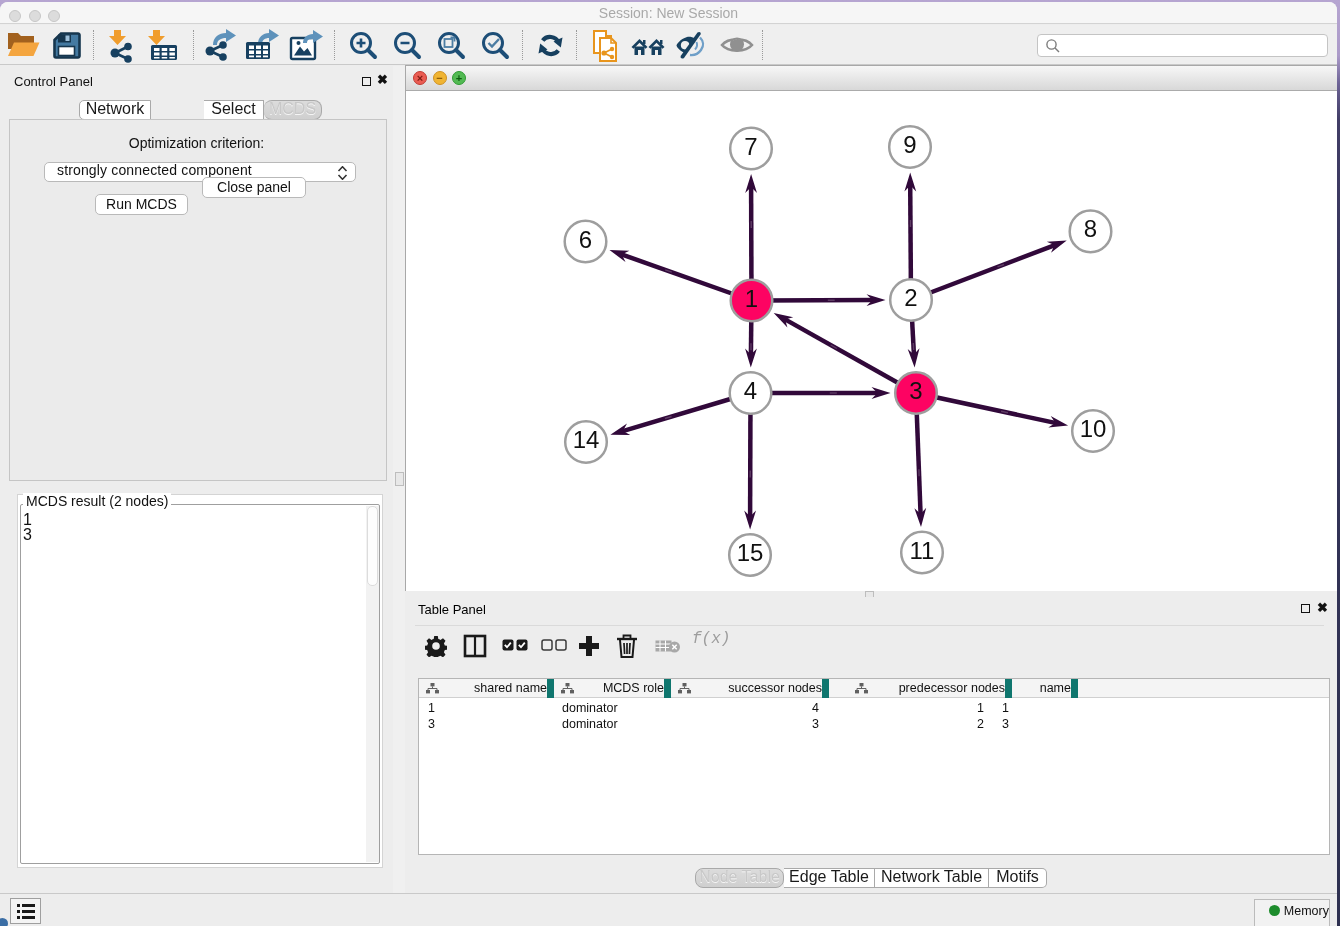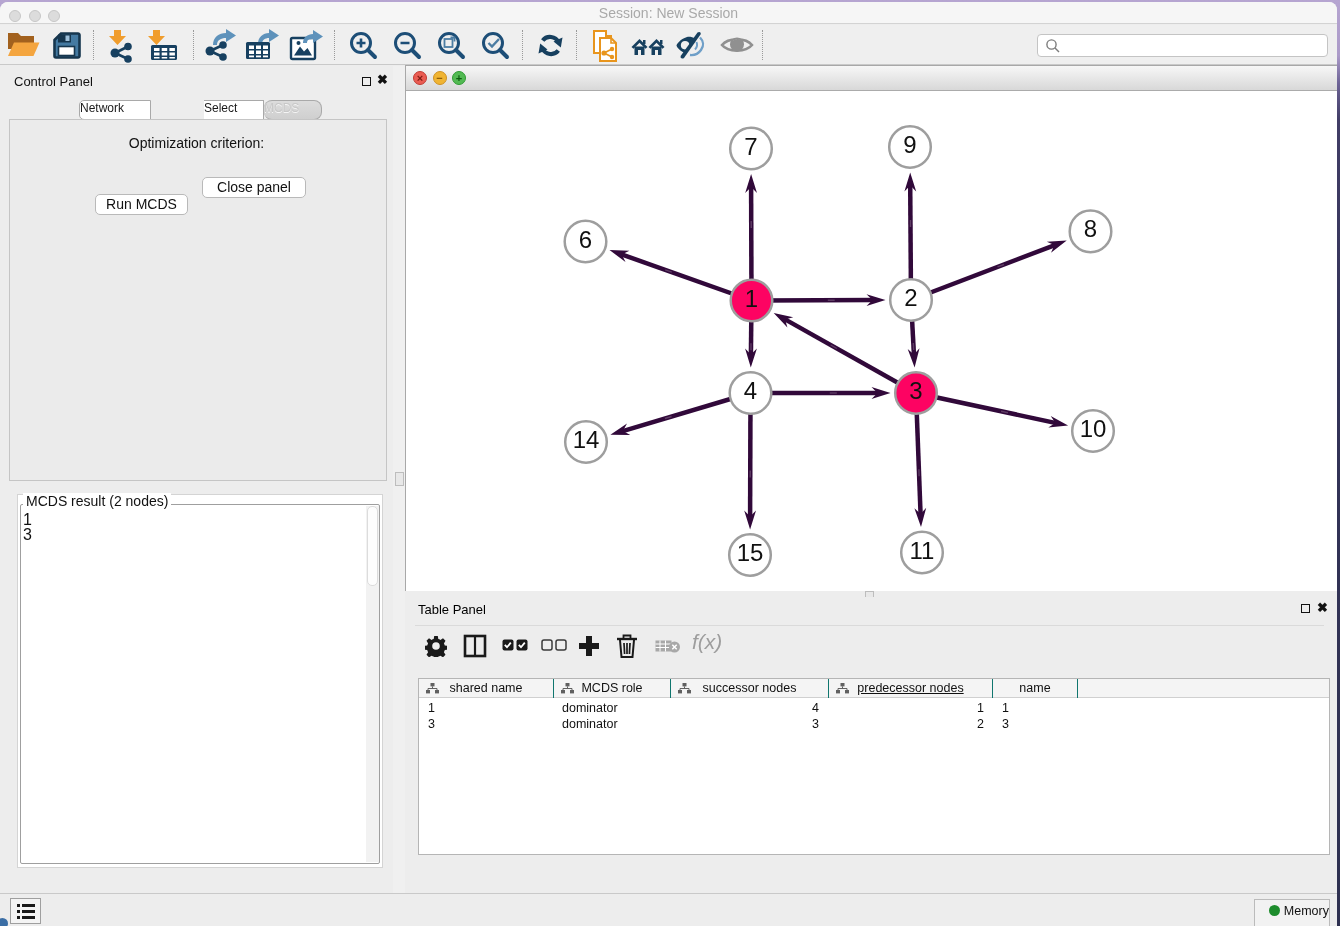--- a/index.html
+++ b/index.html
@@ -15,21 +15,21 @@
 #toolbar { position:absolute; left:0; top:23px; width:100%; height:40px; background:#efefef; border-bottom:1px solid #c9c9c9; }
 .tbsep { position:absolute; top:5px; height:30px; width:0; border-left:1px dotted #9a9a9a; }
 .tbi { position:absolute; top:4px; }
 #search { position:absolute; left:1037px; top:9px; width:291px; height:23px; background:#fff; border:1px solid #c4c4c4; border-radius:4px; }
 
 #cpanel { position:absolute; left:0; top:64px; width:393px; height:827px; background:#ededed; }
 #cpanel .hdr { position:absolute; left:14px; top:8px; font-size:13px; color:#111; }
 .floatsq { position:absolute; width:9px; height:9px; border:1.5px solid #111; background:transparent; }
 .closex { position:absolute; font-size:13px; font-weight:bold; color:#111; }
 .tabs { position:absolute; display:flex; }
-.tab { height:20px; line-height:15.5px; background:#fff; border:1px solid #a9a9a9; border-left:none; font-size:12px; color:#1a1a1a; text-align:left; }
+.tab { height:20px; line-height:15.5px; background:#fff; border:1px solid #a9a9a9; border-left:none; font-size:16px; color:#1a1a1a; text-align:center; }
 .tab.first { border-left:1px solid #a9a9a9; border-radius:5px 0 0 5px; }
 .tab.last { border-radius:0 5px 5px 0; }
 .tab.selgray { background:linear-gradient(#dcdcdc,#cfcfcf); color:#c8c8c8; text-shadow:0 1px 0 #f5f5f5;border-radius:8px; }
 #cptabs { left:79px; top:34px; }
 #cpcontent { position:absolute; left:9px; top:53px; width:378px; height:362px; background:#ebebeb; border:1px solid #c5c5c5; }
 #optlabel { position:absolute; left:0; top:69px; width:100%; text-align:center; font-size:14px; color:#111; }
 #dropdown { position:absolute; left:44px; top:96px; width:312px; height:20px; background:#fff; border:1px solid #b9b9b9; border-radius:5px; font-size:14px; letter-spacing:0.15px; color:#111; line-height:15px; padding-left:12px; }
 .btn { position:absolute; height:21px; background:#fff; border:1px solid #b9b9b9; border-radius:5px; font-size:14px; color:#111; text-align:center; line-height:18px; }
 
 #grp { position:absolute; left:17px; top:428px; width:366px; height:374px; background:#fff; border:1px solid #d4d4d4; }
@@ -45,21 +45,21 @@
 #nettitle { position:absolute; left:0; top:0; width:100%; height:25px; background:linear-gradient(#f7f7f7,#d8d8d8); border-bottom:1px solid #ababab; }
 #nettitle .txt { position:absolute; width:100%; text-align:center; top:4px; font-size:14px; font-weight:bold; color:#111; }
 .mbtn { position:absolute; top:5px; width:14px; height:14px; border-radius:50%; font-size:11px; font-weight:bold; text-align:center; line-height:13px; }
 #netcanvas { position:absolute; left:0; top:26px; width:933px; height:499px; background:#fff; }
 
 #tpanel { position:absolute; left:405px; top:595px; width:935px; height:296px; background:#ededed; }
 #tpanel .hdr { position:absolute; left:13px; top:5px; font-size:13px; color:#000000; }
 #ttoolbar { position:absolute; left:10px; top:28px; width:909px; height:40px; border-top:1px solid #dadada; }
 #ttable { position:absolute; left:13px; top:81px; width:912px; height:177px; background:#fff; border:1px solid #b5b5b5; }
 #thead { position:absolute; left:0; top:0; width:100%; height:19px; background:#f4f4f4; border-bottom:1px solid #d0d0d0; font-size:12.5px; color:#111; }
-.thcell { position:absolute; top:0; height:19px; border-right:1px solid #0f766e; text-align:center; line-height:18px; }
+.thcell { position:absolute; top:0; height:19px; border-right:7px solid #0f766e; text-align:right; line-height:18px; }
 .trow { position:absolute; font-size:12.5px; color:#111; height:16px; line-height:16px; }
 .tcell { position:absolute; }
 #ttabs { left:290px; top:271px; }
 
 #statusbar { position:absolute; left:0; top:891px; width:100%; height:33px; background:#ededed; border-top:1px solid #c9c9c9; }
 #listbtn { position:absolute; left:10px; top:4px; width:31px; height:26px; background:#f4f4f4; border:1px solid #9f9f9f; }
 #membtn { position:absolute; right:7px; top:5px; width:76px; height:28px; background:#f2f2f2; border:1px solid #bbb; font-size:12.5px; color:#111; text-align:right; line-height:22px; }
 #membtn .dot { display:inline-block; width:11px; height:11px; border-radius:50%; background:#1d8c2c; margin-right:4px; vertical-align:-1px; }
 </style>
 </head>
@@ -225,20 +225,26 @@
     <div class="floatsq" style="left:362px; top:11px;"></div>
     <div class="closex" style="left:377px; top:6px;">✖</div>
     <div class="tabs" id="cptabs">
       <div class="tab first" style="width:72px;">Network</div>
       <div class="tab" style="width:53px;margin-top:33px;">Style</div>
       <div class="tab" style="width:60px;">Select</div>
       <div class="tab last selgray" style="width:58px;">MCDS</div>
     </div>
     <div id="cpcontent"></div>
     <div id="optlabel">Optimization criterion:</div>
+    <div id="dropdown">strongly connected component
+      <svg width="11" height="14" viewBox="0 0 11 14" style="position:absolute;right:7px;top:3px;">
+        <path d="M1.5 5 L5.5 0.8 L9.5 5" fill="none" stroke="#333" stroke-width="1.6"></path>
+        <path d="M1.5 9 L5.5 13.2 L9.5 9" fill="none" stroke="#333" stroke-width="1.6"></path>
+      </svg>
+    </div>
     <div class="btn" style="left:95px; top:128px; width:93px;">Run MCDS</div>
     <div class="btn" style="left:202px; top:111px; width:104px;">Close panel</div>
     <div id="grp">
       <div id="grpborder"></div>
       <div id="grplabel">MCDS result (2 nodes)</div>
       <div id="grptext">1<br>3</div>
       <div id="grpscroll">
           <div id="grpthumb"></div>
         </div>
     </div>
@@ -367,21 +373,21 @@
         <rect x="0.5" y="1.5" width="16" height="11" fill="#a8a8a8"></rect>
         <g stroke="#fff" stroke-width="1">
             <line x1="0.5" y1="5" x2="16.5" y2="5"></line>
             <line x1="0.5" y1="8.5" x2="16.5" y2="8.5"></line>
             <line x1="5" y1="1.5" x2="5" y2="12.5"></line>
             <line x1="10.5" y1="1.5" x2="10.5" y2="12.5"></line>
           </g>
         <circle cx="19.5" cy="8" r="5.5" fill="#a8a8a8"></circle>
         <path d="M17.3,5.8 l4.4,4.4 M21.7,5.8 l-4.4,4.4" stroke="#fff" stroke-width="1.5"></path>
       </svg>
-      <div style="position:absolute;left:277px;top:4px;font-family:Liberation Sans, sans-serif;font-style:italic;font-size:21px;color:#9d9d9d;">f(x)</div>
+      <div style="position:absolute;left:277px;top:4px;font-family:Liberation Mono, monospace;font-style:italic;font-size:16px;color:#9d9d9d;">f(x)</div>
     </div>
     <div id="ttable">
       <div id="thead">
         <div class="thcell" style="left:0; width:135px;"><svg class="oc" width="13" height="11" viewBox="0 0 13 11" style="position:absolute;left:7px;top:4px;">
               <rect x="4.5" y="0" width="4" height="3.4" fill="#606060"></rect>
               <rect x="0" y="7" width="4" height="3.4" fill="#606060"></rect>
               <rect x="9" y="7" width="4" height="3.4" fill="#606060"></rect>
               <path d="M6.5,3.4 V5.5 M2,7 V5.5 H11 V7" stroke="#606060" fill="none" stroke-width="1"></path>
             </svg>shared name</div>
         <div class="thcell" style="left:135px; width:117px;"><svg class="oc" width="13" height="11" viewBox="0 0 13 11" style="position:absolute;left:7px;top:4px;">
@@ -389,21 +395,21 @@
               <rect x="0" y="7" width="4" height="3.4" fill="#606060"></rect>
               <rect x="9" y="7" width="4" height="3.4" fill="#606060"></rect>
               <path d="M6.5,3.4 V5.5 M2,7 V5.5 H11 V7" stroke="#606060" fill="none" stroke-width="1"></path>
             </svg>MCDS role</div>
         <div class="thcell" style="left:252px; width:158px;"><svg class="oc" width="13" height="11" viewBox="0 0 13 11" style="position:absolute;left:7px;top:4px;">
               <rect x="4.5" y="0" width="4" height="3.4" fill="#606060"></rect>
               <rect x="0" y="7" width="4" height="3.4" fill="#606060"></rect>
               <rect x="9" y="7" width="4" height="3.4" fill="#606060"></rect>
               <path d="M6.5,3.4 V5.5 M2,7 V5.5 H11 V7" stroke="#606060" fill="none" stroke-width="1"></path>
             </svg>successor nodes</div>
-        <div class="thcell" style="left:410px; width:164px;text-decoration:underline;"><svg class="oc" width="13" height="11" viewBox="0 0 13 11" style="position:absolute;left:7px;top:4px;">
+        <div class="thcell" style="left:429px; width:164px;"><svg class="oc" width="13" height="11" viewBox="0 0 13 11" style="position:absolute;left:7px;top:4px;">
               <rect x="4.5" y="0" width="4" height="3.4" fill="#606060"></rect>
               <rect x="0" y="7" width="4" height="3.4" fill="#606060"></rect>
               <rect x="9" y="7" width="4" height="3.4" fill="#606060"></rect>
               <path d="M6.5,3.4 V5.5 M2,7 V5.5 H11 V7" stroke="#606060" fill="none" stroke-width="1"></path>
             </svg>predecessor nodes</div>
         <div class="thcell" style="left:574px; width:85px;">name</div>
       </div>
       <div class="trow" style="left:0; top:21px; width:100%;">
         <span class="tcell" style="left:9px;">1</span>
         <span class="tcell" style="left:143px;">dominator</span>
@@ -412,20 +418,26 @@
         <span class="tcell" style="left:583px;">1</span>
       </div>
       <div class="trow" style="left:0; top:37px; width:100%;">
         <span class="tcell" style="left:9px;">3</span>
         <span class="tcell" style="left:143px;">dominator</span>
         <span class="tcell" style="left:380px; width:20px; text-align:right;">3</span>
         <span class="tcell" style="left:545px; width:20px; text-align:right;">2</span>
         <span class="tcell" style="left:583px;">3</span>
       </div>
     </div>
+    <div class="tabs" id="ttabs">
+      <div class="tab first selgray" style="width:89px;">Node Table</div>
+      <div class="tab" style="width:91px;">Edge Table</div>
+      <div class="tab" style="width:114px;">Network Table</div>
+      <div class="tab last" style="width:58px;">Motifs</div>
+    </div>
   </div>
   <div id="statusbar">
     <div id="listbtn">
       <svg width="18" height="15" viewBox="0 0 18 15" style="position:absolute;left:6px;top:5px;">
         <g fill="#1a1a1a">
           <rect x="0" y="0" width="3" height="3"></rect>
             <rect x="5" y="0" width="13" height="3"></rect>
           <rect x="0" y="6" width="3" height="3"></rect>
             <rect x="5" y="6" width="13" height="3"></rect>
           <rect x="0" y="12" width="3" height="3"></rect>

